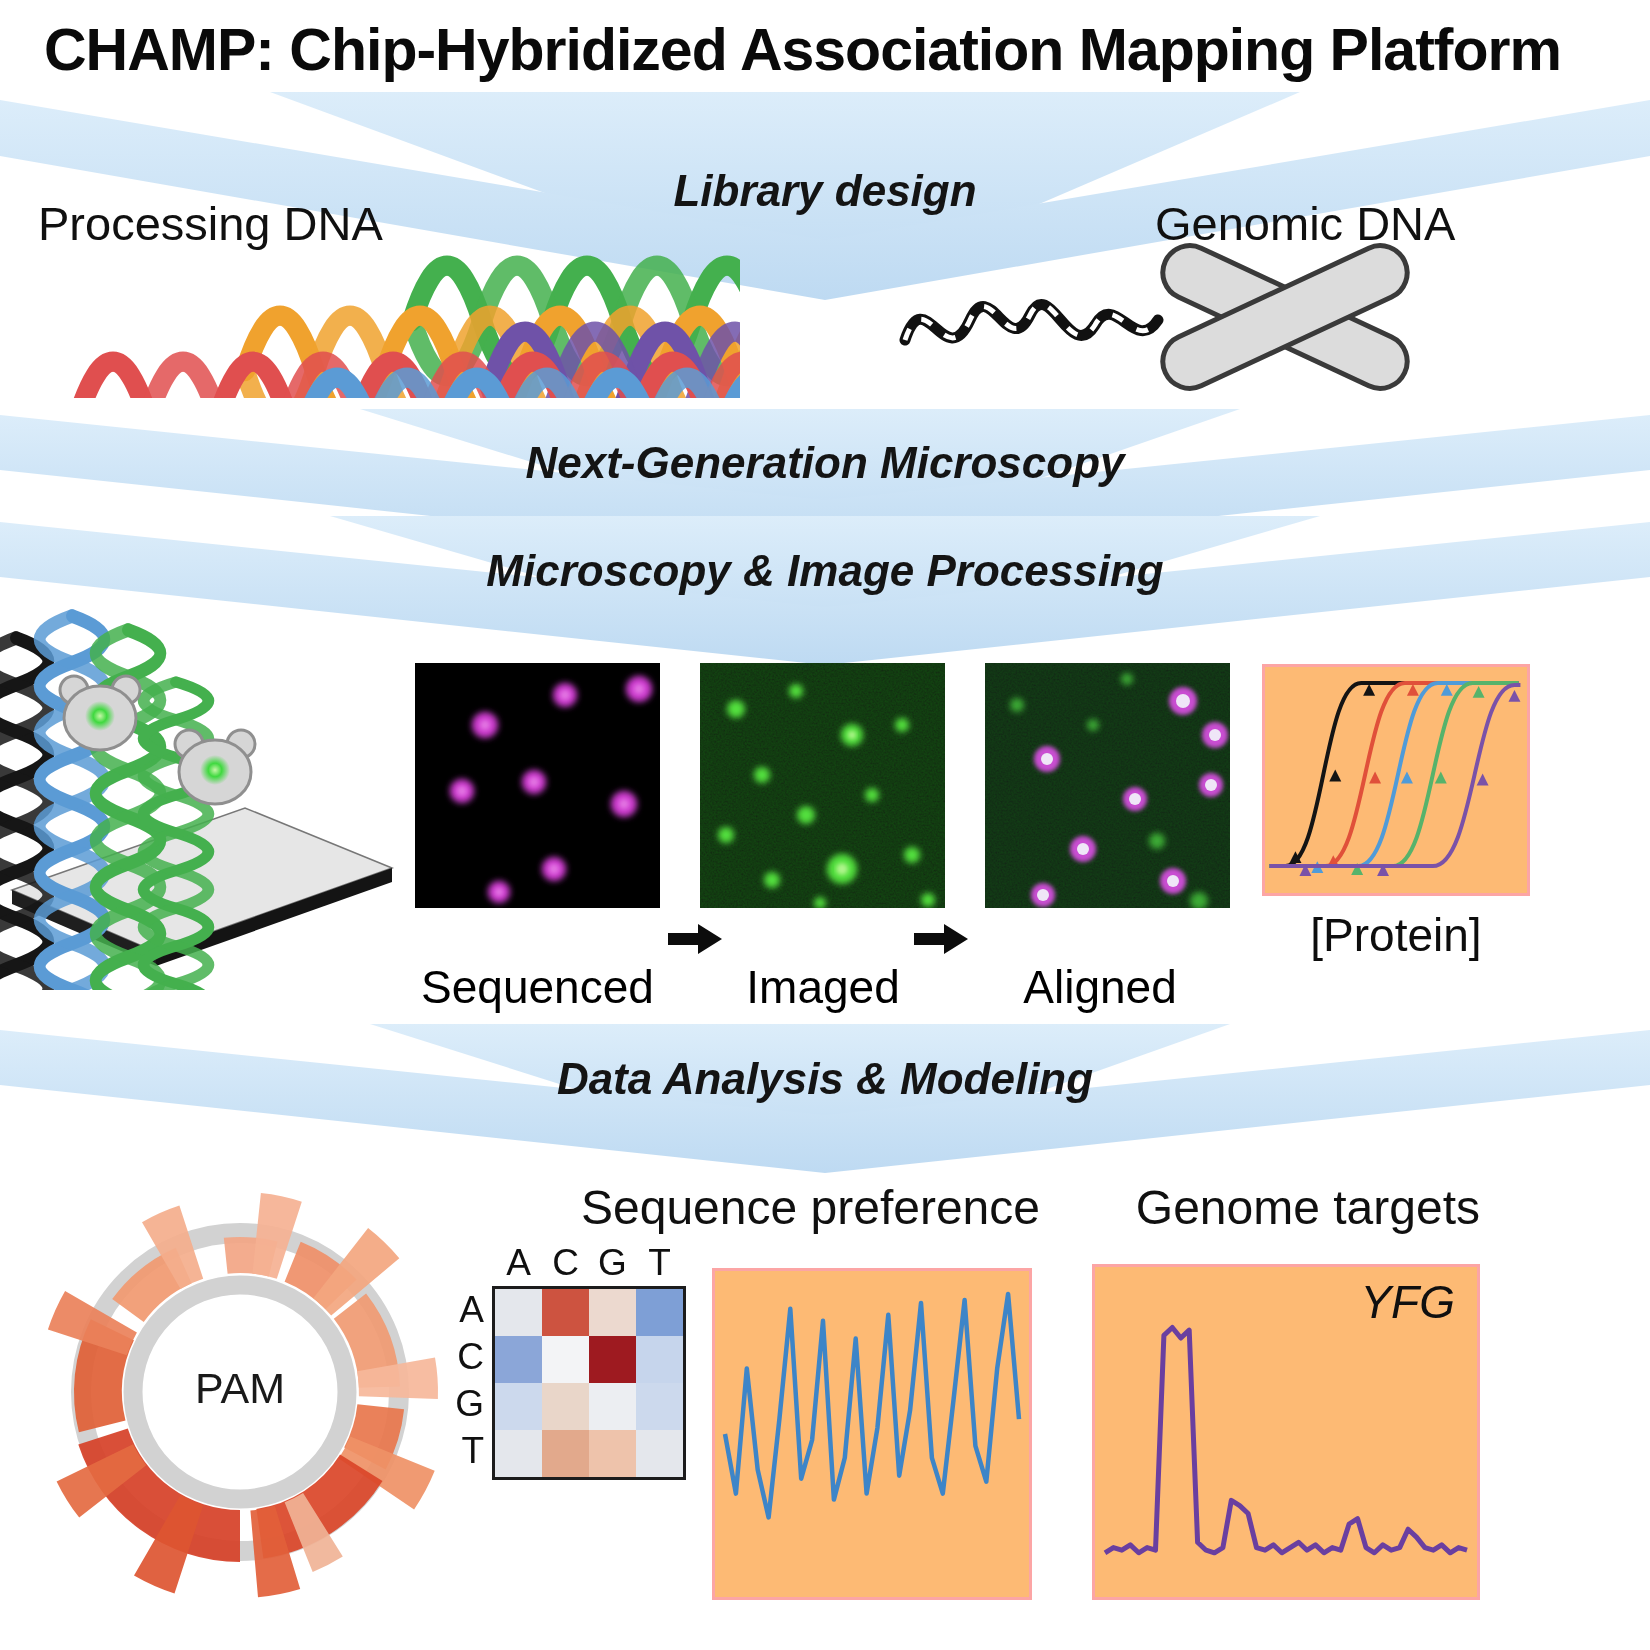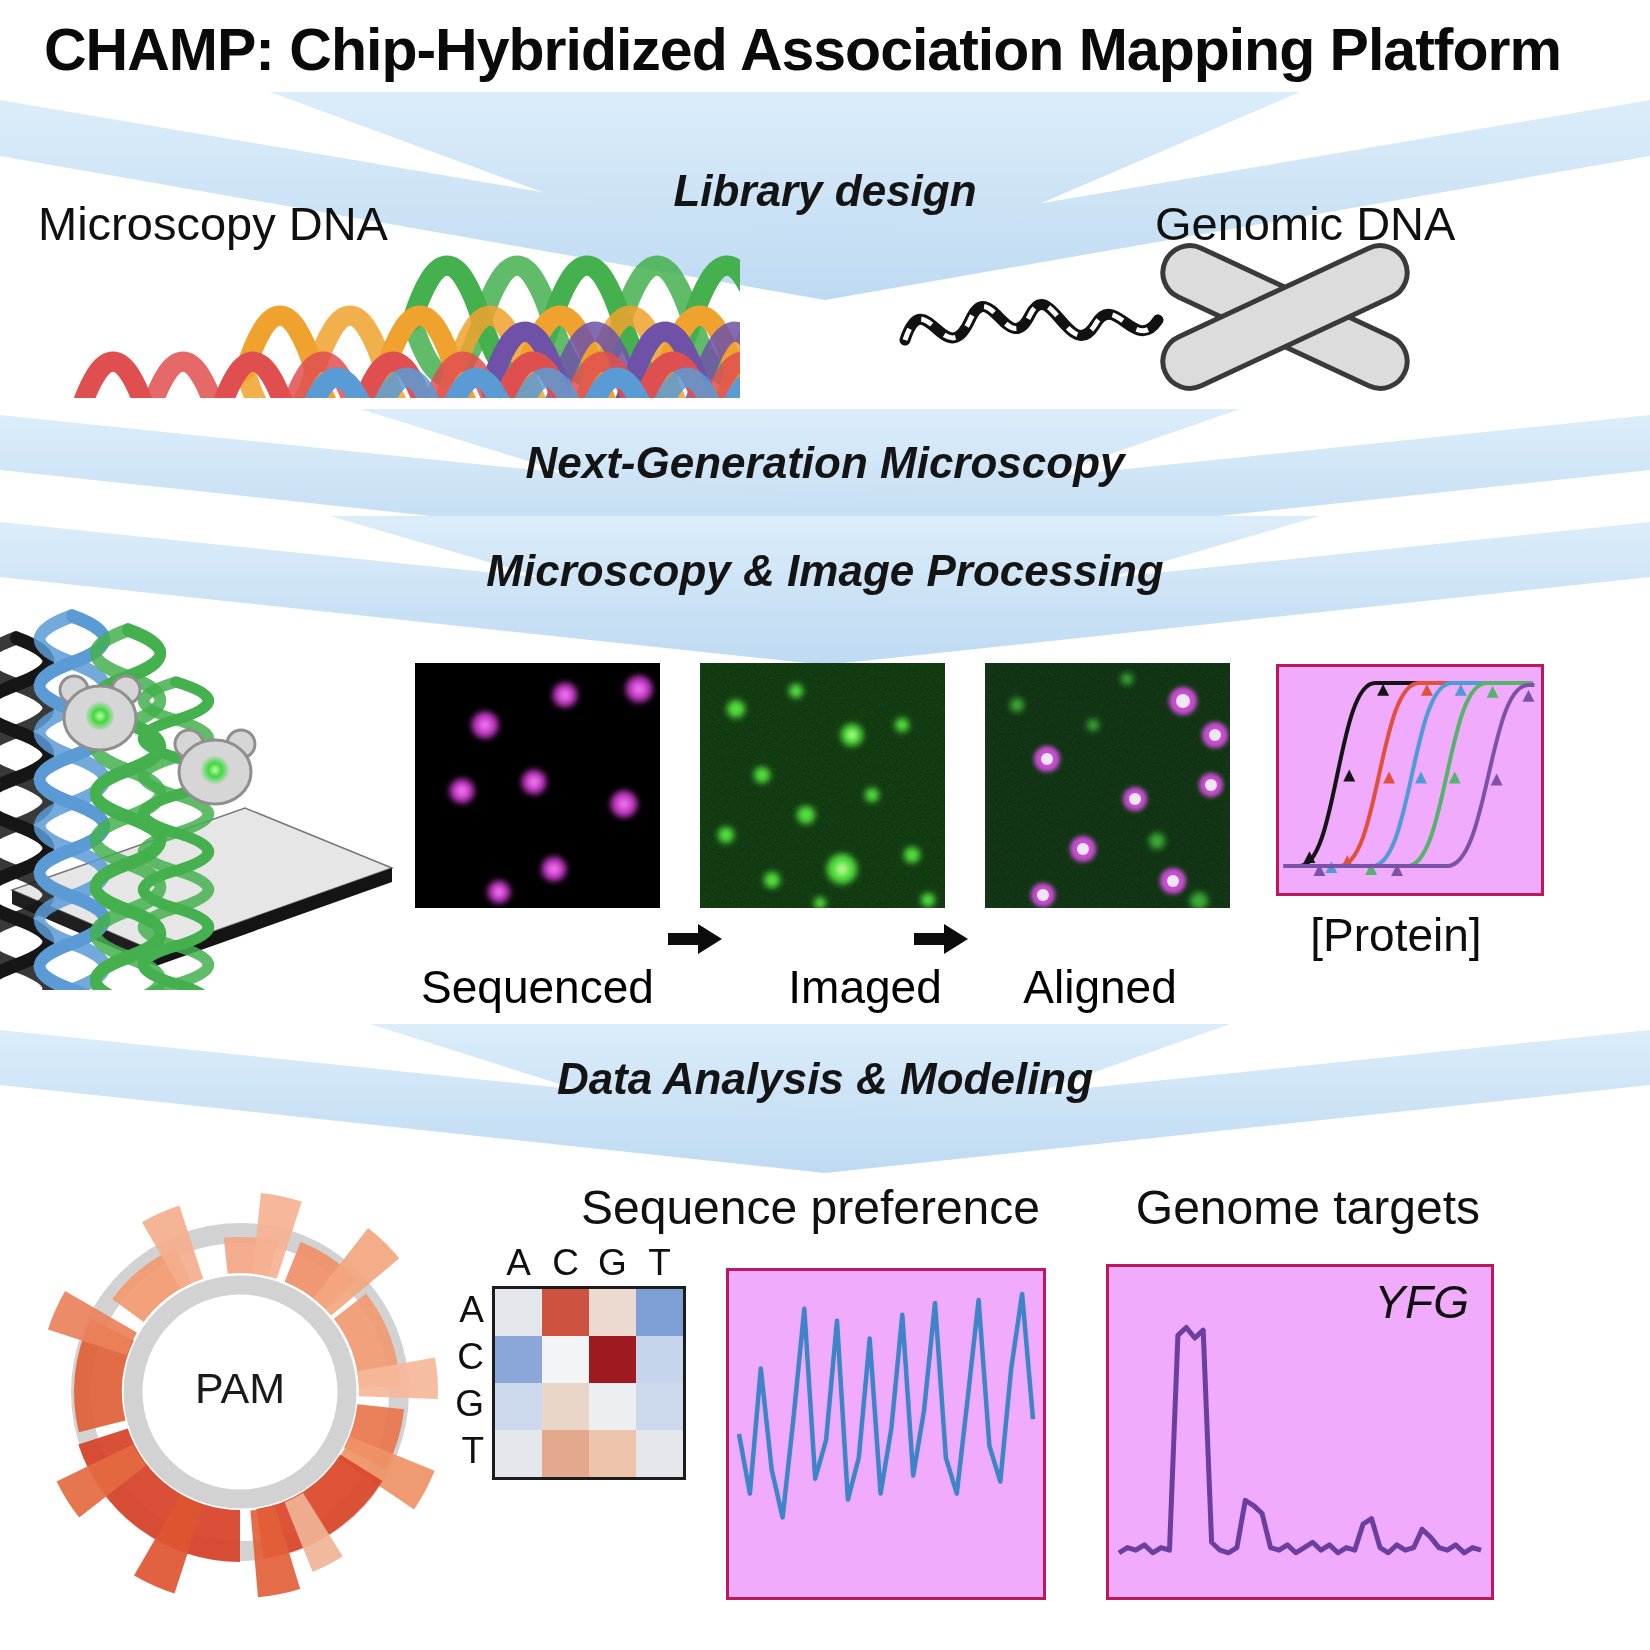--- a/index.html
+++ b/index.html
@@ -13,21 +13,21 @@
     color:#0a0a0a;letter-spacing:-1px;white-space:nowrap;
   }
   .stage{
     position:absolute;left:0;width:100%;text-align:center;font-style:italic;
     font-weight:600;font-size:44px;color:#141414;
   }
   .seclabel{position:absolute;font-size:47px;color:#101010;white-space:nowrap;}
   .subhead{position:absolute;font-size:48px;color:#101010;text-align:right;}
   .steplabel{position:absolute;top:912px;font-size:46px;color:#000000;text-align:center;margin-top:48px;}
   .micimg{position:absolute;top:663px;width:245px;height:245px;}
-  .plotbox{position:absolute;background:#f0abfc;border:3px solid #be185d;margin-left:14px;}
+  .plotbox{position:absolute;background:#fdba74;border:3px solid #fca5a5;}
   .proteinlabel{position:absolute;left:1262px;top:908px;width:268px;text-align:center;font-size:46px;color:#0d0d0d;}
   .pamlabel{position:absolute;left:130px;top:1364px;width:220px;text-align:center;font-size:43px;color:#1a1a1a;}
   .yfg{position:absolute;right:22px;top:8px;font-size:46px;font-style:italic;color:#101010;}
   
   .hm-wrap{position:absolute;left:452px;top:1242px;}
   .hm-colhead{display:flex;margin-left:43px;}
   .hm-colhead span{width:47px;height:44px;text-align:center;font-size:37px;color:#101010;}
   .hm-body{display:flex;}
   .hm-rowhead{display:flex;flex-direction:column;width:40px;}
   .hm-rowhead span{height:47px;line-height:47px;text-align:right;padding-right:8px;font-size:37px;color:#101010;}
@@ -75,21 +75,21 @@
   <polygon points="0,1030 825,1115 1650,1030 1650,1085 825,1173 0,1085" fill="url(#ribbonGrad)"></polygon>
 </svg>
 
 <div class="title">CHAMP: Chip-Hybridized Association Mapping Platform</div>
 
 <div class="stage" style="top:166px">Library design</div>
 <div class="stage" style="top:438px">Next-Generation Microscopy</div>
 <div class="stage" style="top:546px">Microscopy &amp; Image Processing</div>
 <div class="stage" style="top:1054px">Data Analysis &amp; Modeling</div>
 
-<div class="seclabel" style="left:38px;top:196px">Microscopy DNA</div>
+<div class="seclabel" style="left:38px;top:196px">Processing DNA</div>
 <div class="seclabel" style="left:1155px;top:196px">Genomic DNA</div>
 
 <svg class="abs" style="left:40px;top:228px" width="700" height="170" viewBox="0 0 700 170">
   <use href="#helix" transform="translate(372,8)" style="color:#44b04e"></use>
   <use href="#helix" transform="translate(205,58)" style="color:#f0a22e"></use>
   <use href="#helix" transform="translate(450,74)" style="color:#6f52a8"></use>
   <use href="#helix" transform="translate(38,104)" style="color:#e04f4f"></use>
   <use href="#helix" transform="translate(262,120)" style="color:#5b9bd5"></use>
 </svg>
 
@@ -205,21 +205,21 @@
       <circle cx="58" cy="232" r="6"></circle>
     <circle cx="188" cy="218" r="6"></circle>
       <circle cx="226" cy="122" r="6"></circle>
   </g>
 </svg>
 
 <div class="steplabel" style="left:405px;width:265px">Sequenced</div>
 <svg class="abs" style="left:668px;top:924px" width="54" height="30" viewBox="0 0 54 30">
   <polygon points="0,9 30,9 30,0 54,15 30,30 30,21 0,21" fill="#0c0c0c"></polygon>
 </svg>
-<div class="steplabel" style="left:780px;width:170px">Imaged</div>
+<div class="steplabel" style="left:738px;width:170px">Imaged</div>
 <svg class="abs" style="left:914px;top:924px" width="54" height="30" viewBox="0 0 54 30">
   <polygon points="0,9 30,9 30,0 54,15 30,30 30,21 0,21" fill="#0c0c0c"></polygon>
 </svg>
 <div class="steplabel" style="left:1000px;width:200px">Aligned</div>
 
 <div class="plotbox" style="left:1262px;top:664px;width:262px;height:226px">
   <svg id="protein-curves" width="260" height="224" viewBox="0 0 260 225">
     <g>
       <path class="sig" d="M4,200 L20,200 C58,200 58,16 96,16 L254,16" fill="none" stroke-width="4" stroke="#141414"></path>
       <polygon points="0,-7 6,5 -6,5" transform="translate(30,192)" fill="#141414"></polygon>

